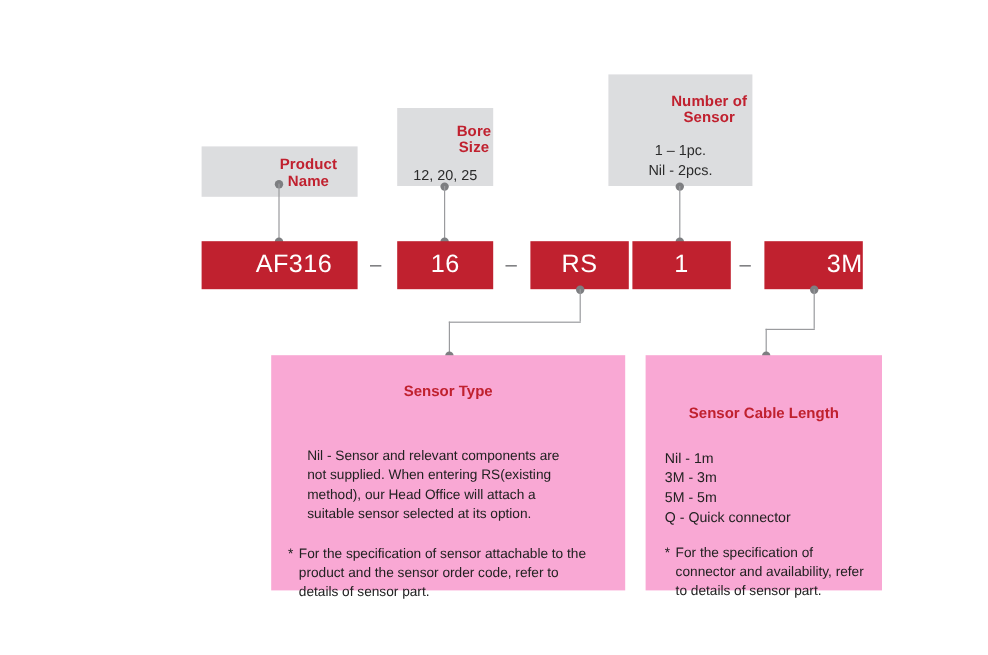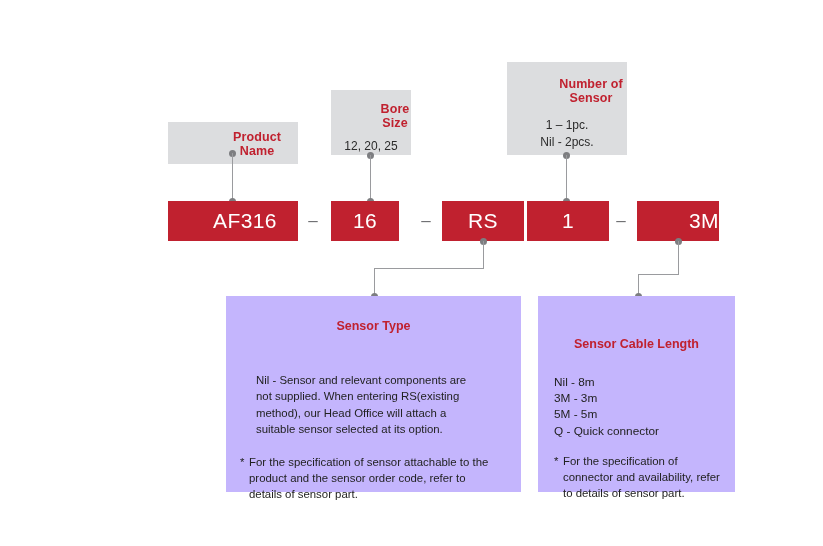--- a/index.html
+++ b/index.html
@@ -80,21 +80,21 @@
   }
   .dot {
     width: 7px;
     height: 7px;
     border-radius: 50%;
     background: #7d7e81;
   }
 
   
   .panel {
-    background: #c4b5fd;
+    background: #f9a8d4;
   }
   .panel-title {
     color: #c0212f;
     font-weight: bold;
     font-size: 12.5px;
     text-align: center;
     line-height: 15px;
   }
   .panel-body {
     color: #222222;
@@ -149,21 +149,21 @@
   <div class="abs dot" style="left:563px; top:152px;"></div>
   <div class="abs vline" style="left:566px; top:155px; height:46px;"></div>
   <div class="abs dot" style="left:563px; top:198px;"></div>
 
   <div class="abs chip" style="left:168px; width:130px;padding-left:24px;">
     <span>AF316</span>
   </div>
 
   <div class="abs dash" style="left:306px;">–</div>
 
-  <div class="abs chip" style="left:331px; width:68px;">
+  <div class="abs chip" style="left:331px; width:80px;">
     <span>16</span>
   </div>
 
   <div class="abs dash" style="left:419px;">–</div>
 
   <div class="abs chip" style="left:442px; width:82px;">
     <span>RS</span>
   </div>
 
   <div class="abs chip" style="left:527px; width:82px;">
@@ -195,21 +195,21 @@
     </div>
     <div class="panel-note" style="margin:13px 30px 0 14px;">
       <span class="star">*</span>
       <span>For the specification of sensor attachable to the product and the sensor order code, refer to details of sensor part.</span>
     </div>
   </div>
 
   <div class="abs panel" style="left:538px; top:296px; width:197px; height:196px;">
     <div class="panel-title" style="padding-top:41px;">Sensor Cable Length</div>
     <div class="opt-list" style="padding:22px 10px 0 16px;">
-      <div>Nil - 8m</div>
+      <div>Nil - 1m</div>
       <div>3M - 3m</div>
       <div>5M - 5m</div>
       <div>Q - Quick connector</div>
     </div>
     <div class="panel-note" style="margin:14px 12px 0 16px;">
       <span class="star">*</span>
       <span>For the specification of connector and availability, refer to details of sensor part.</span>
     </div>
   </div>
 

